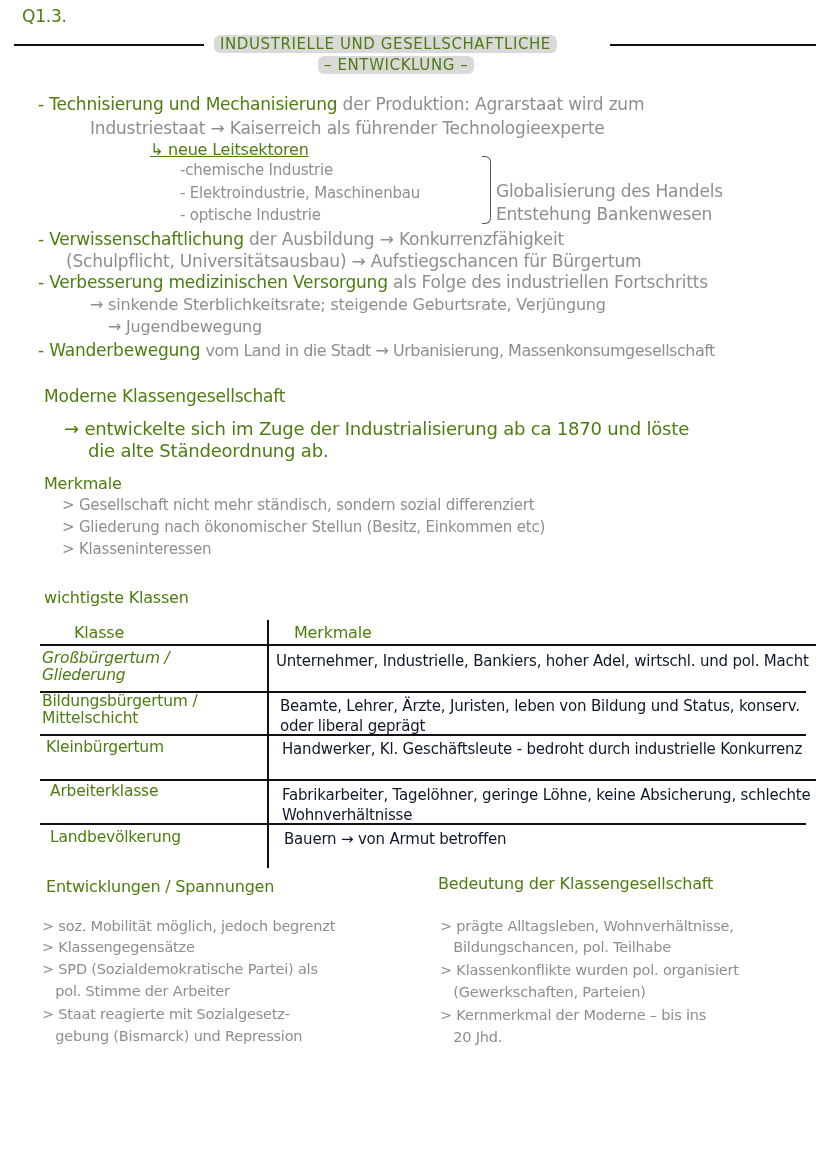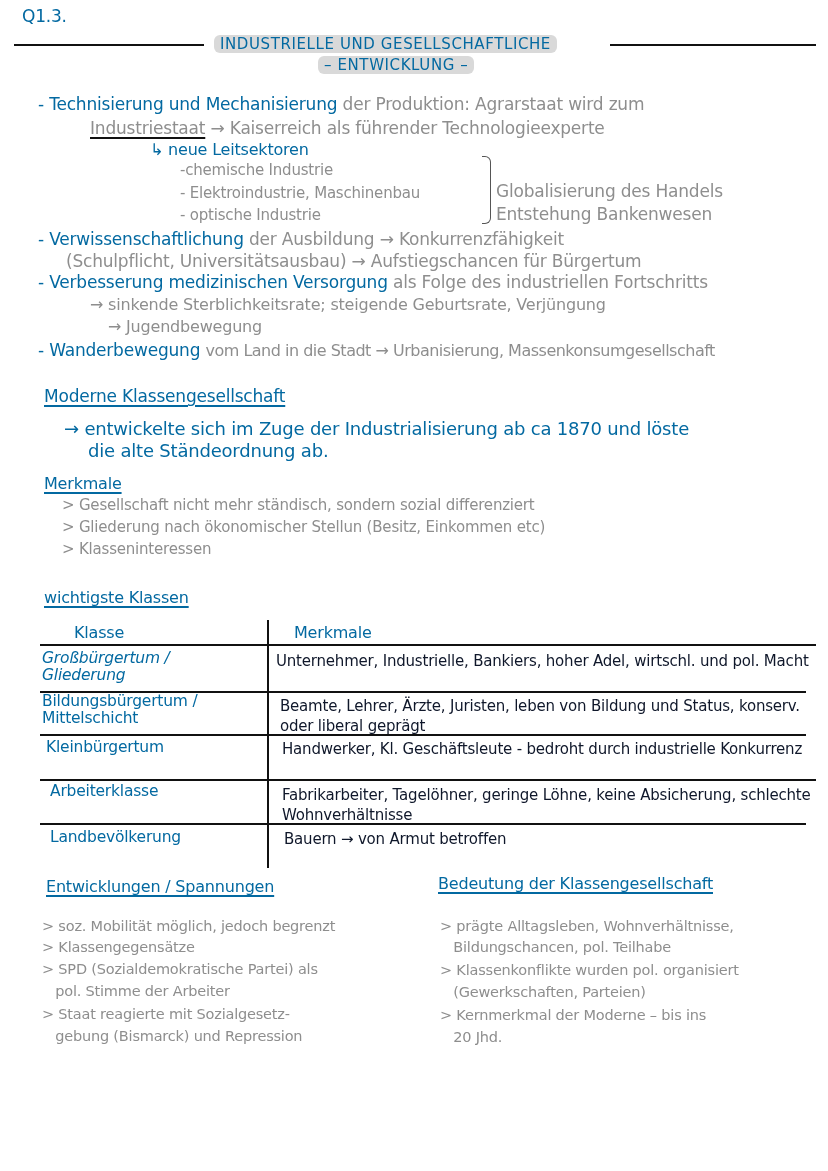--- a/index.html
+++ b/index.html
@@ -1,24 +1,24 @@
 <!DOCTYPE html>
 <html><head>
 <meta charset="utf-8">
 <style>
   html, body { margin:0; padding:0; }
   body {
     width:828px; height:1171px; background:#ffffff; position:relative; overflow:hidden;
     font-family:"DejaVu Sans", sans-serif; color:#111;
   }
   .abs { position:absolute; white-space:nowrap; }
-  .ink { color:#0369a1; }
+  .ink { color:#4d7c0f; }
   .grey { color:#8e8e8e; }
   .hw { font-family:"DejaVu Sans", sans-serif; letter-spacing:-0.2px; }
-  .u { text-decoration:underline; text-underline-offset:3px; text-decoration-thickness:1.5px;text-align:center; }
+  .u { text-underline-offset:3px; text-decoration-thickness:1.5px;text-align:center; }
 
   
   .course { left:22px; top:6px; font-size:17px; }
   .title-line { position:absolute; height:2px; background:#111; }
   .title { font-size:15px; letter-spacing:0.6px; text-transform:uppercase; }
   .title .hl { background:#d9d9d9; padding:0 6px; border-radius:6px; }
 
   .t18 { font-size:17px; }
   .t16 { font-size:16px; }
   .t15 { font-size:15px; }
@@ -43,21 +43,21 @@
   <span class="hl">– Entwicklung –</span>
 </div>
 
 <div class="abs hw t18" style="left:38px; top:94px;">
   <span class="ink">- Technisierung und Mechanisierung</span>
   <span class="grey">der Produktion: Agrarstaat wird zum</span>
 </div>
 <div class="abs hw t18 grey" style="left:90px; top:118px;">
   <span class="u" style="color:#8e8e8e; text-decoration-color:#111;">Industriestaat</span><span> → Kaiserreich als führender Technologieexperte</span>
 </div>
-<div class="abs hw t16 ink" style="left:150px; top:140px;">↳ neue Leitsektoren</div>
+<div class="abs hw t16 ink" style="left:150px; top:140px;text-decoration:underline;">↳ neue Leitsektoren</div>
 <div class="abs hw t15 grey" style="left:180px; top:161px;">-chemische Industrie</div>
 <div class="abs hw t15 grey" style="left:180px; top:184px;">- Elektroindustrie, Maschinenbau</div>
 <div class="abs hw t15 grey" style="left:180px; top:206px;">- optische Industrie</div>
 <div style="position:absolute; left:482px; top:156px; width:8px; height:66px; border-right:1.5px solid #555; border-top:1.5px solid #555; border-bottom:1.5px solid #555; border-radius:0 6px 6px 0;"></div>
 <div class="abs hw t18 grey" style="left:496px; top:181px;">Globalisierung des Handels</div>
 <div class="abs hw t18 grey" style="left:496px; top:204px;">Entstehung Bankenwesen</div>
 
 <div class="abs hw t18" style="left:38px; top:229px;">
   <span class="ink">- Verwissenschaftlichung</span>
   <span class="grey">der Ausbildung → Konkurrenzfähigkeit</span>

